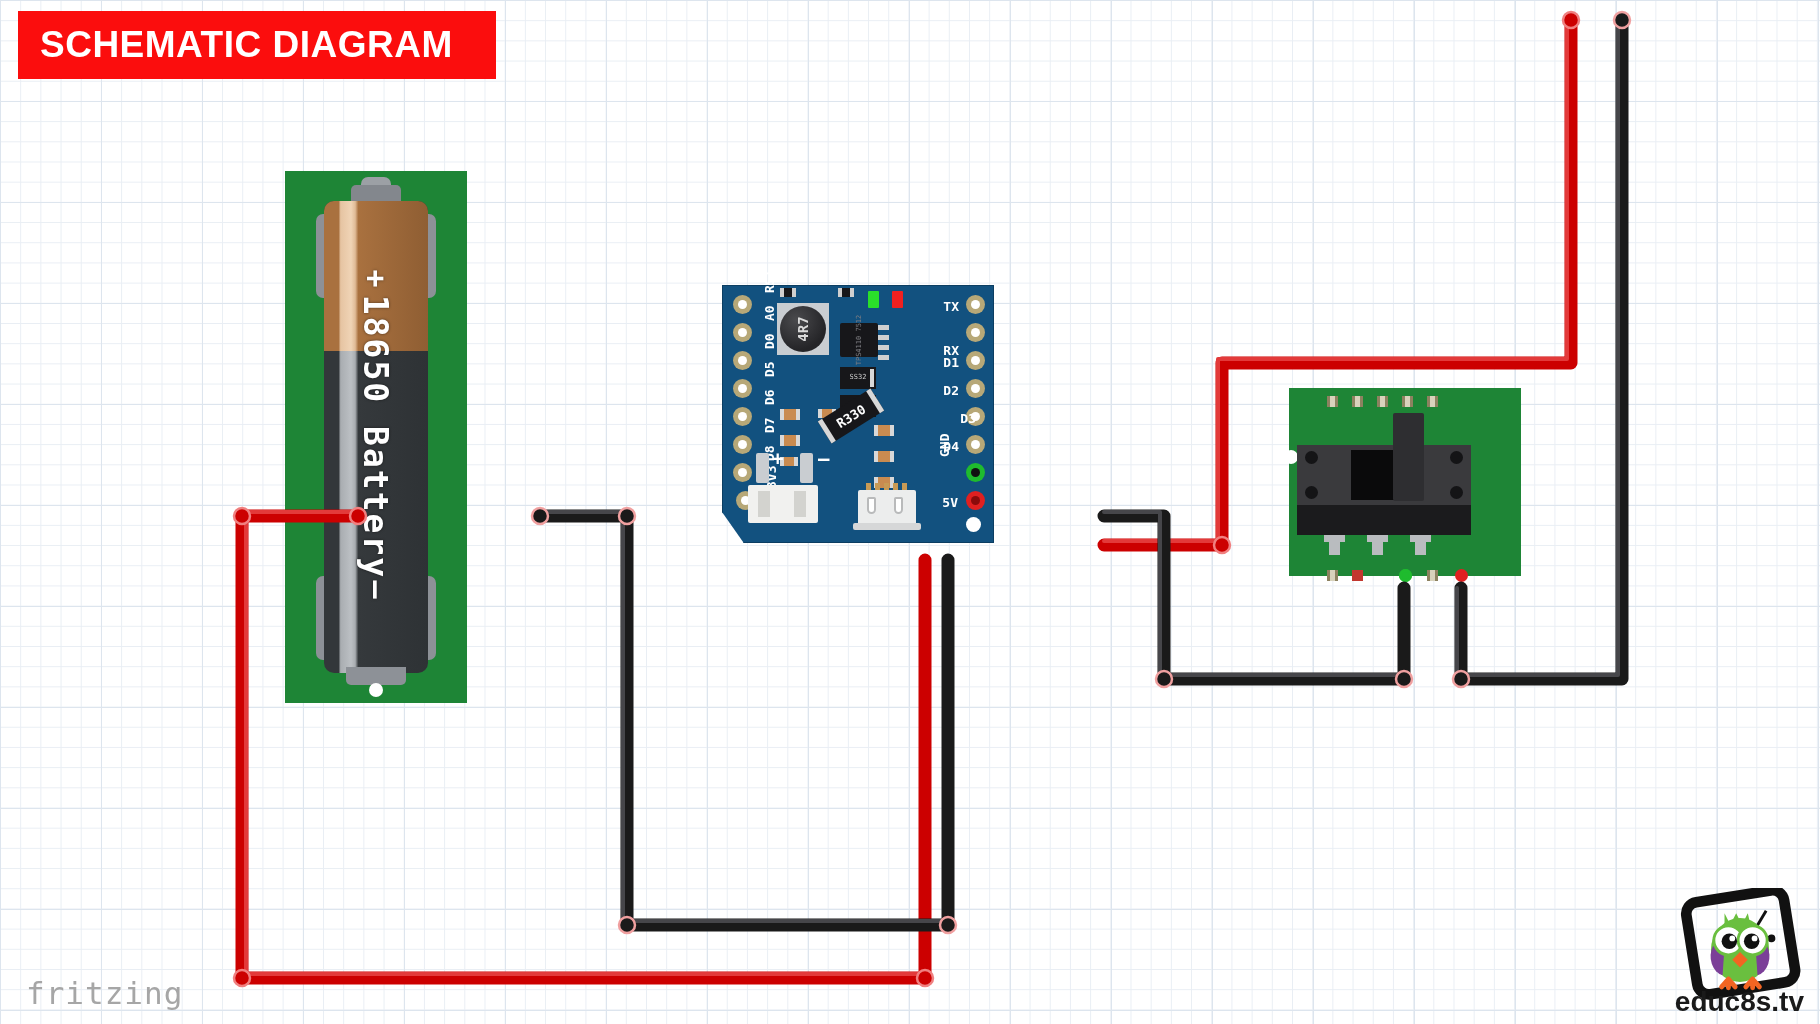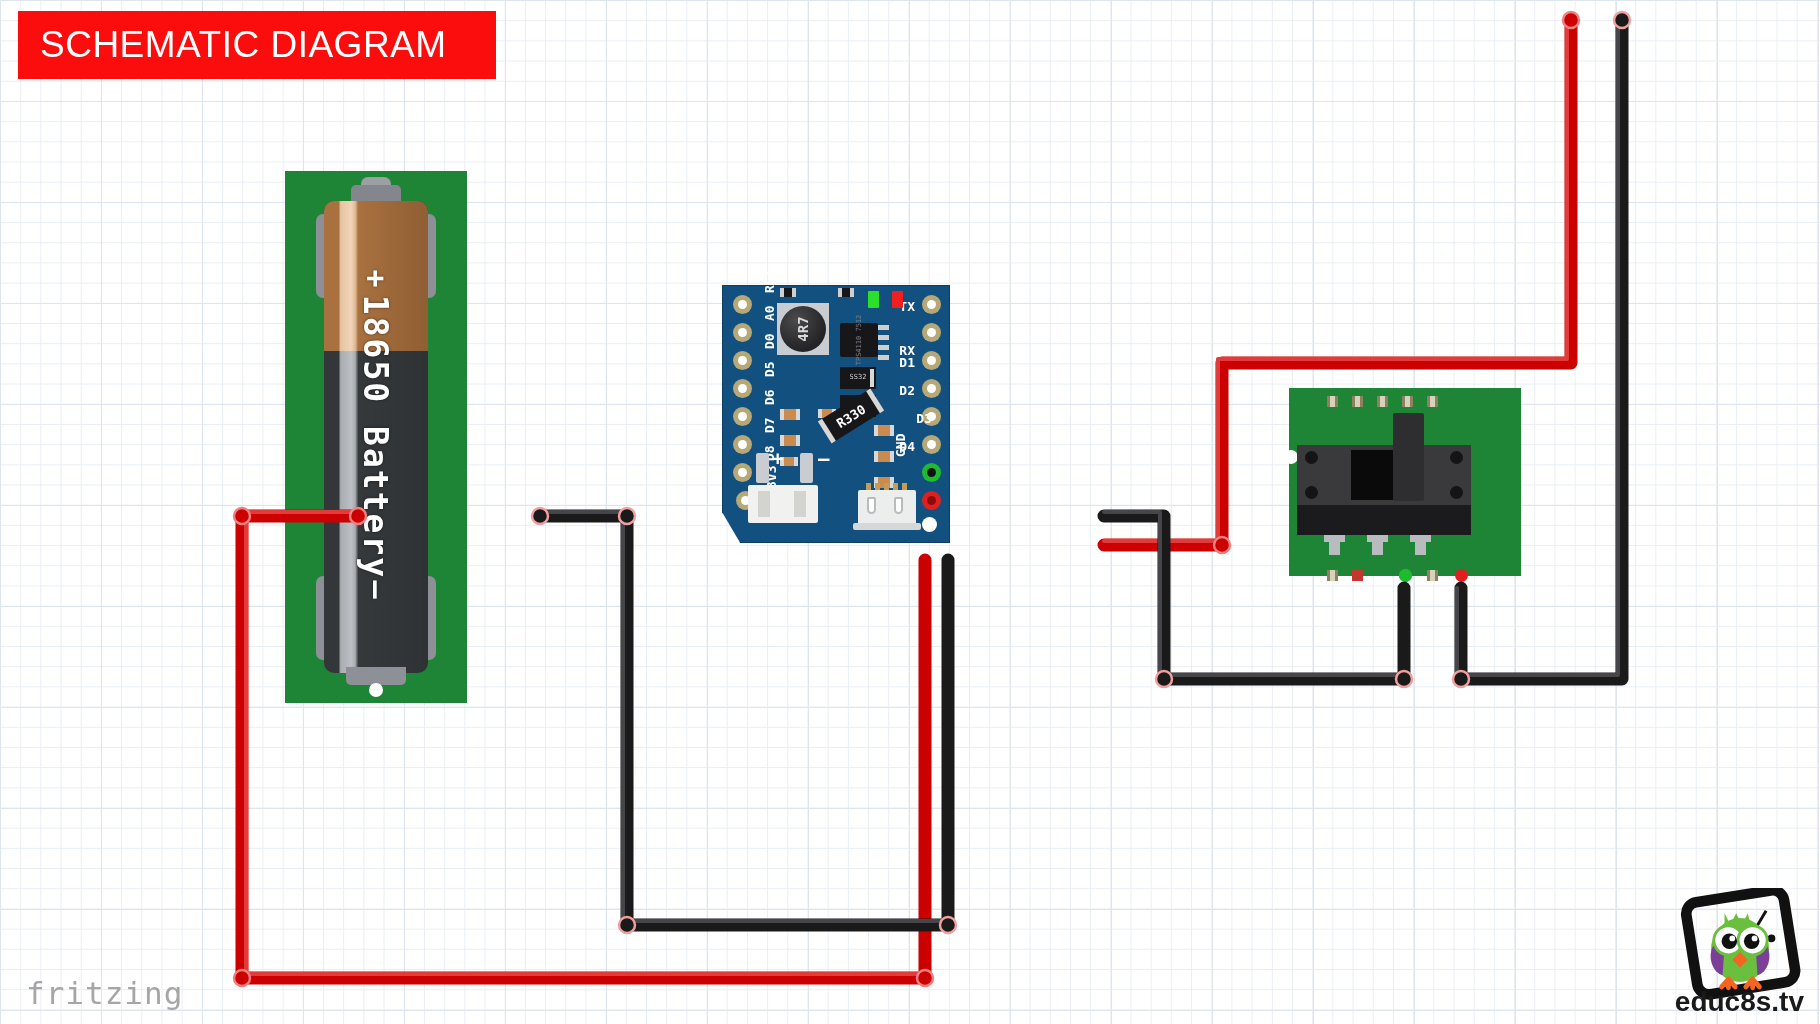--- a/index.html
+++ b/index.html
@@ -30,21 +30,21 @@
   }
 
   
   #title-banner {
     position:absolute; left:18px; top:11px; width:478px; height:68px;
     background:#fb0d0d; display:flex; align-items:center;
     padding-left:22px; z-index:40;
   }
   #title-banner span {
     font-family:"Liberation Sans", sans-serif;
-    font-weight:normal; font-size:37px; color:#ffffff;
+    font-weight:bold; font-size:37px; color:#ffffff;
     letter-spacing:0.5px;
   }
 
   
   #wires { position:absolute; inset:0; z-index:20; pointer-events:none; }
 
   
   #battery-module {
     position:absolute; left:285px; top:171px; width:182px; height:532px;
     background:#1e8536; z-index:10;
@@ -101,21 +101,21 @@
   .bat-sign {
     position:absolute; font-family:"DejaVu Sans Mono", monospace;
     font-size:30px; font-weight:bold; color:#ffffff;
     text-shadow:0 0 3px rgba(0,0,0,.5);
   }
   .bat-sign.plus  { left:50%; top:60px; transform:translateX(-50%) rotate(90deg); }
   .bat-sign.minus { left:50%; bottom:66px; transform:translateX(-50%) rotate(90deg); }
 
   
   #mcu-board {
-    position:absolute; left:722px; top:285px; width:228px; height:258px;
+    position:absolute; left:722px; top:285px; width:272px; height:258px;
     z-index:10;
   }
   #mcu-pcb {
     position:absolute; inset:0; background:#12517f;
     clip-path:polygon(0 0, 100% 0, 100% 100%, 8% 100%, 0 88%);
     box-shadow:inset 0 0 0 1px #0c3e62;
   }
   .pin-pad {
     position:absolute; width:19px; height:19px; border-radius:50%;
     background:#b7a878; display:flex; align-items:center; justify-content:center;

